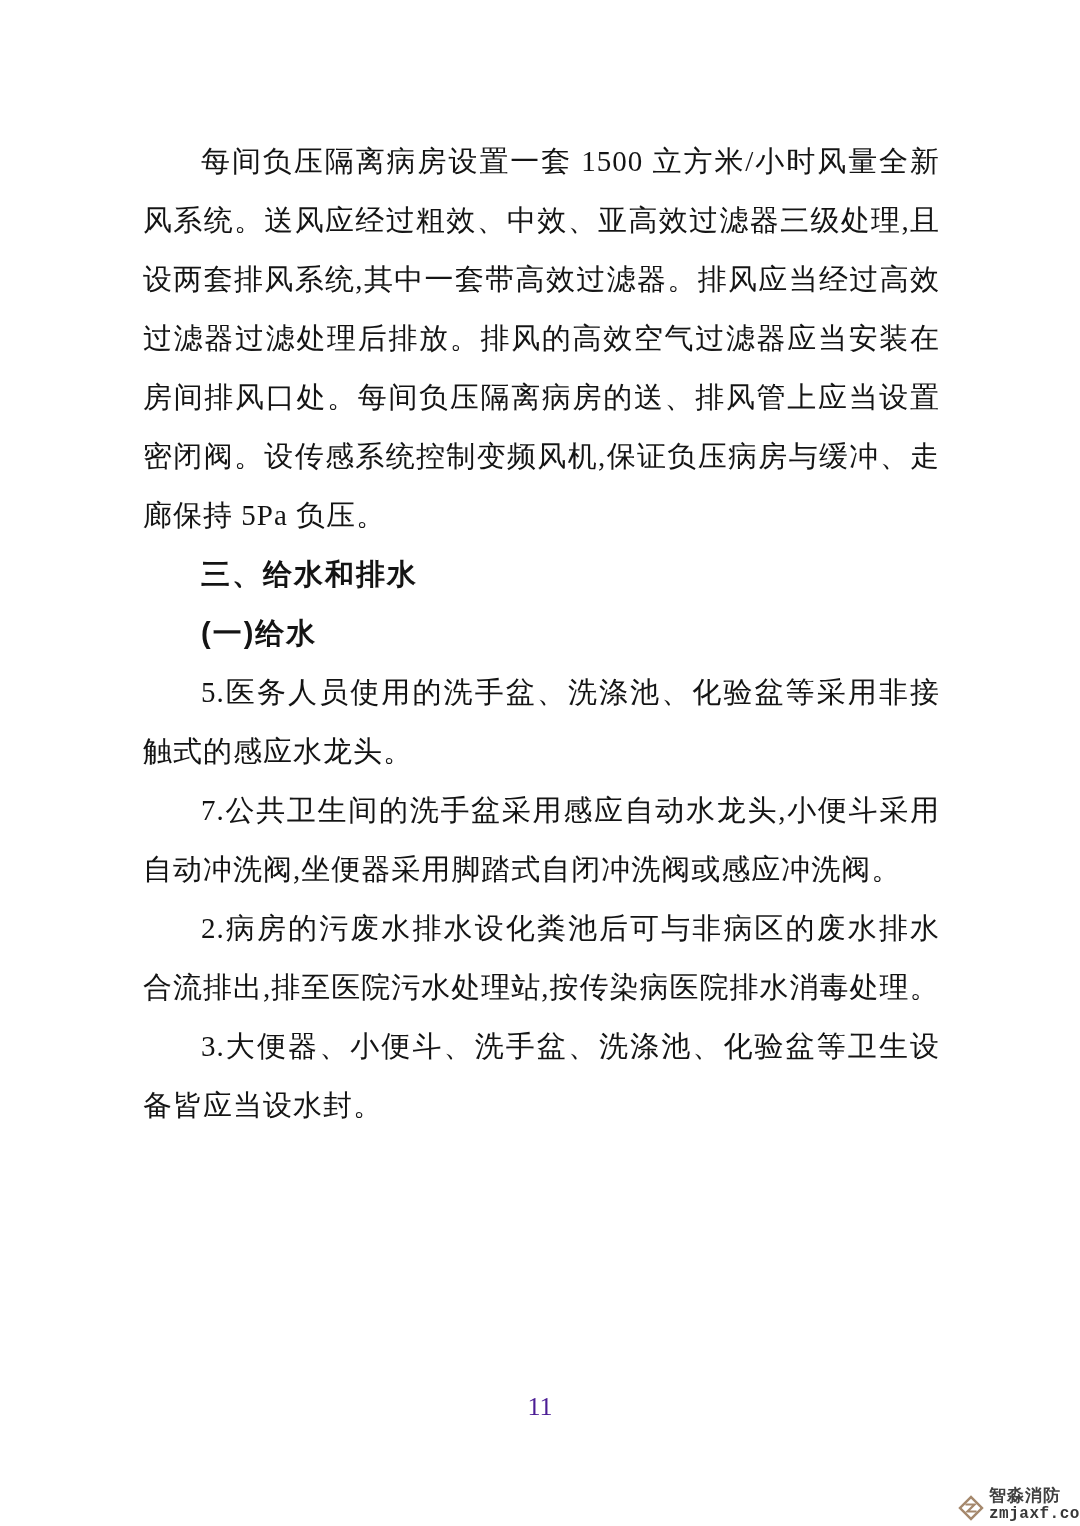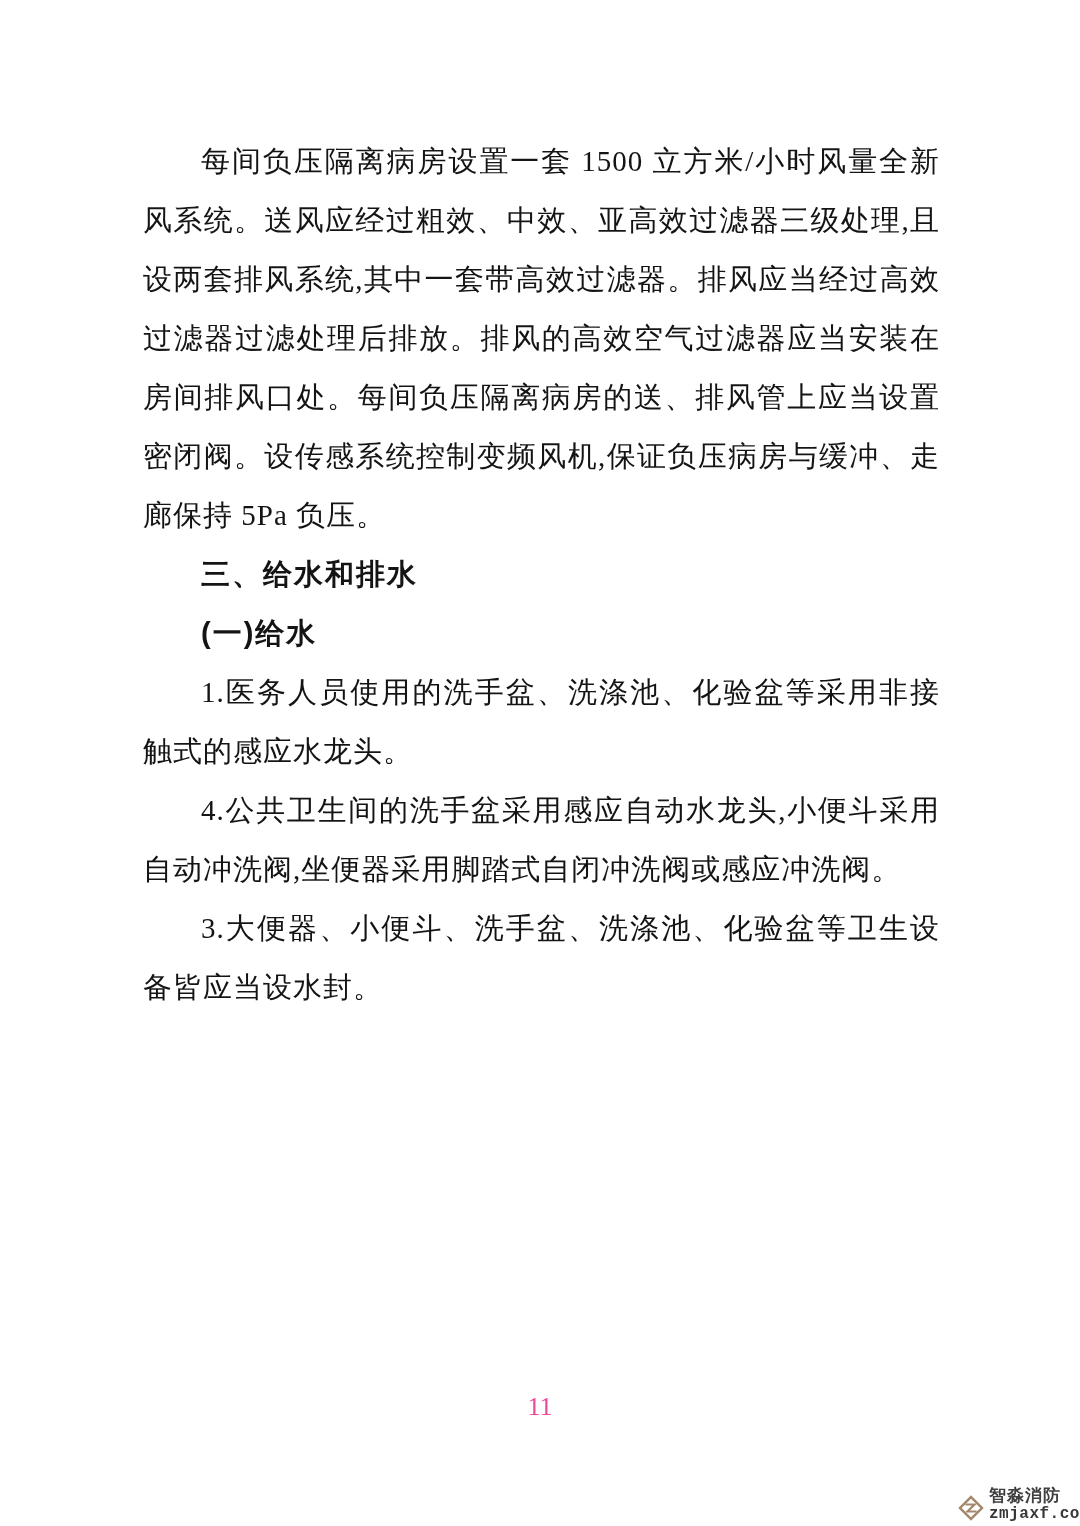--- a/index.html
+++ b/index.html
@@ -40,21 +40,21 @@
     letter-spacing: 2px;
   }
   .page-number {
     position: absolute;
     top: 1392px;
     left: 0;
     width: 1080px;
     text-align: center;
     font-size: 26px;
     line-height: 30px;
-    color: #ec4899;
+    color: #4c1d95;
     font-family: "Liberation Serif", "DejaVu Serif", serif;
   }
   .brand {
     position: absolute;
     left: 957px;
     top: 1487px;
     display: flex;
     align-items: flex-end;
     gap: 4px;
   }
@@ -86,22 +86,23 @@
 </style>
 </head>
 <body>
 
 <div class="page">
 
   <div class="doc-content">
     <p class="body">每间负压隔离病房设置一套 1500 立方米/小时风量全新风系统。送风应经过粗效、中效、亚高效过滤器三级处理,且设两套排风系统,其中一套带高效过滤器。排风应当经过高效过滤器过滤处理后排放。排风的高效空气过滤器应当安装在房间排风口处。每间负压隔离病房的送、排风管上应当设置密闭阀。设传感系统控制变频风机,保证负压病房与缓冲、走廊保持 5Pa 负压。</p>
     <p class="section-heading">三、给水和排水</p>
     <p class="subsection-heading">(一)给水</p>
-    <p class="body">1.医务人员使用的洗手盆、洗涤池、化验盆等采用非接触式的感应水龙头。</p>
-    <p class="body">4.公共卫生间的洗手盆采用感应自动水龙头,小便斗采用自动冲洗阀,坐便器采用脚踏式自闭冲洗阀或感应冲洗阀。</p>
+    <p class="body">5.医务人员使用的洗手盆、洗涤池、化验盆等采用非接触式的感应水龙头。</p>
+    <p class="body">7.公共卫生间的洗手盆采用感应自动水龙头,小便斗采用自动冲洗阀,坐便器采用脚踏式自闭冲洗阀或感应冲洗阀。</p>
+    <p class="body">2.病房的污废水排水设化粪池后可与非病区的废水排水合流排出,排至医院污水处理站,按传染病医院排水消毒处理。</p>
     <p class="body">3.大便器、小便斗、洗手盆、洗涤池、化验盆等卫生设备皆应当设水封。</p>
   </div>
 
   <div class="page-number">11</div>
 
   <div class="brand">
     <svg class="brand-logo" viewBox="0 0 28 28" xmlns="http://www.w3.org/2000/svg">
       <rect x="6.2" y="6.2" width="15.6" height="15.6" fill="none" stroke="#a5886c" stroke-width="2.4" transform="rotate(45 14 14)"></rect>
       <path d="M9.5 10.5 L17.5 10.5 L10.5 17.5 L18.5 17.5" fill="none" stroke="#a5886c" stroke-width="2.2" stroke-linecap="square"></path>
     </svg>

